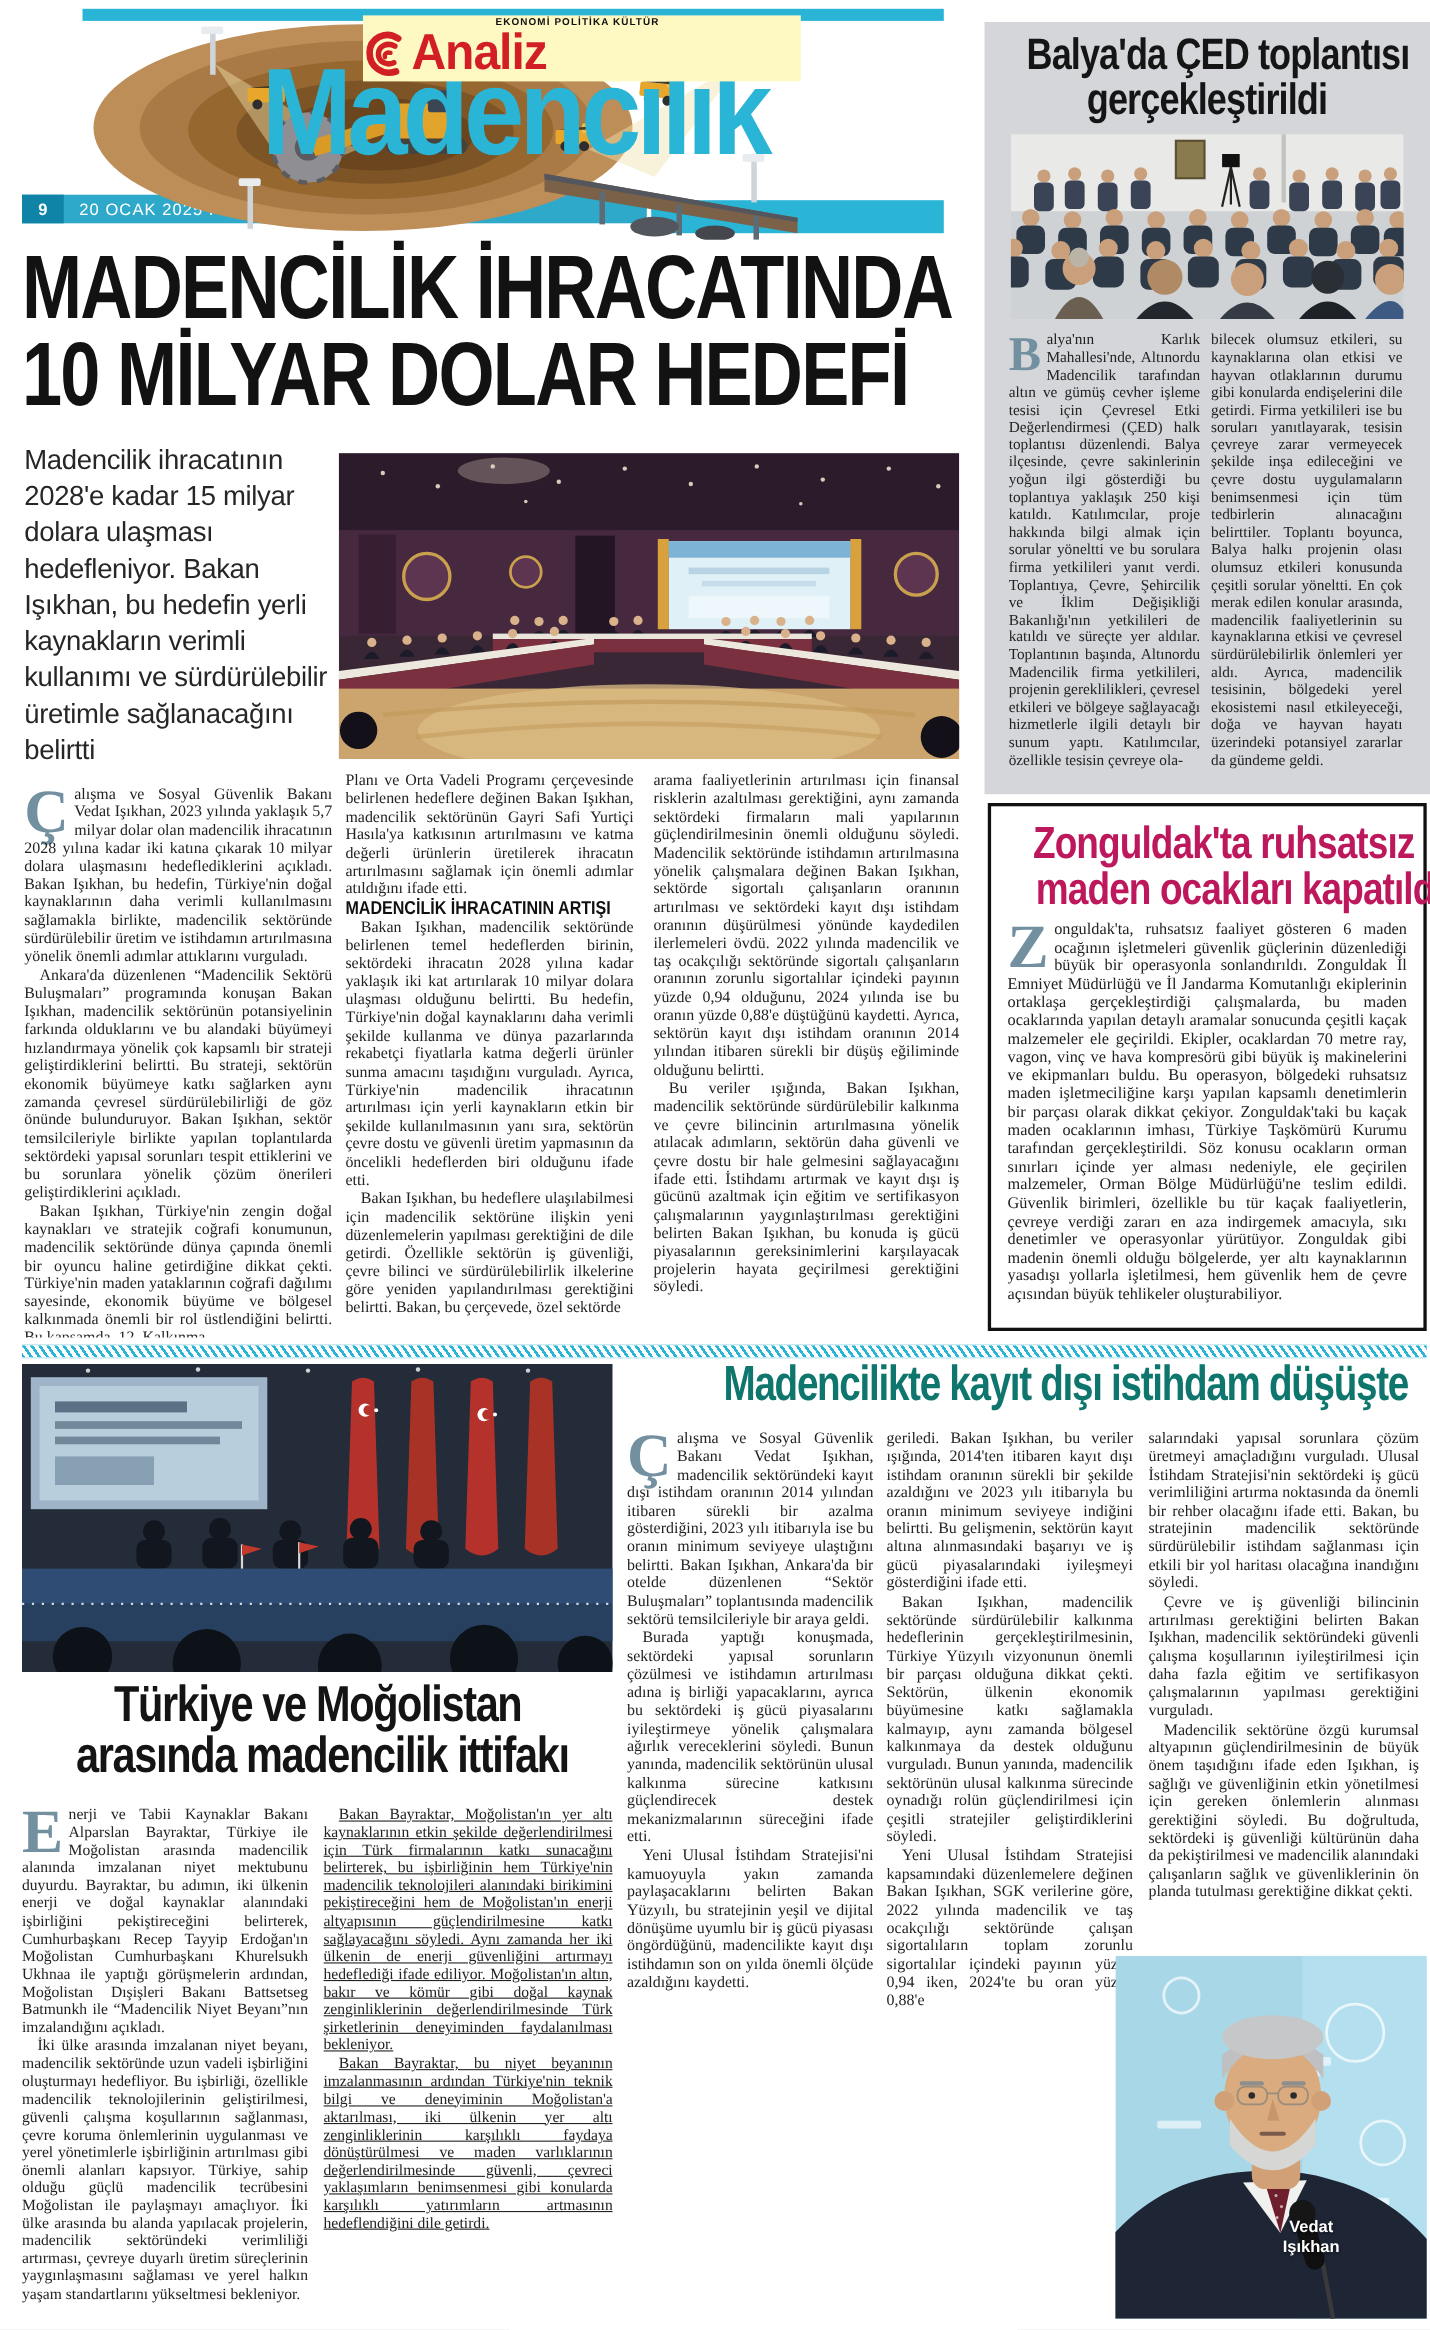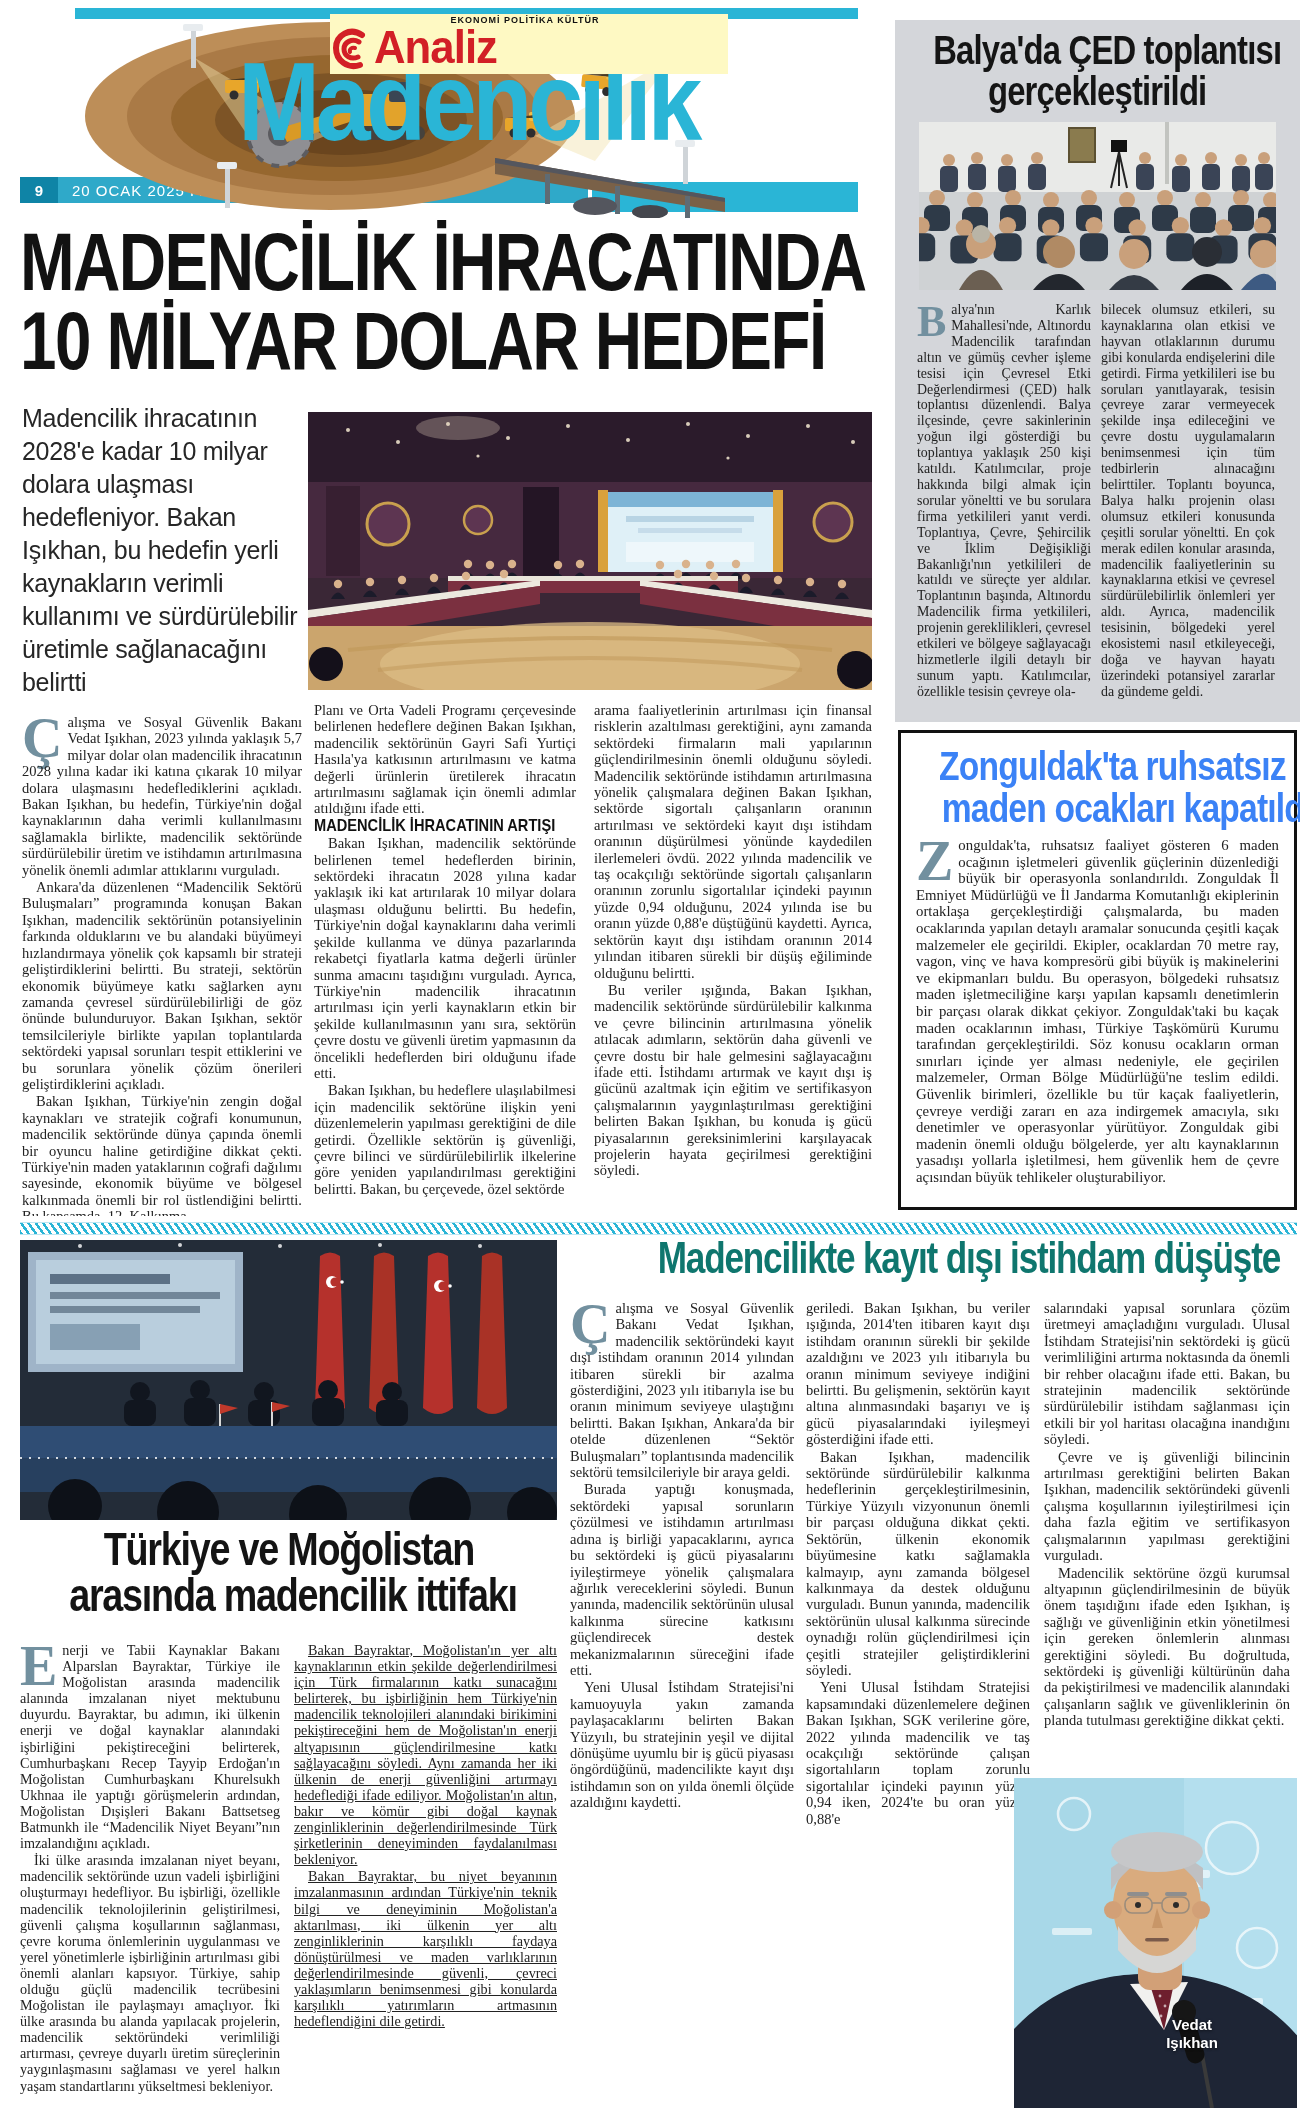--- a/index.html
+++ b/index.html
@@ -46,21 +46,21 @@
   
   .panel{left:895px;top:20px;width:405px;height:702px;background:#d4d6da;}
   .panelhead{margin-top:10px;text-align:center;font-family:"Liberation Sans",sans-serif;font-weight:700;
              font-size:40px;line-height:41px;color:#151515;letter-spacing:-1px;}
   .balyaphoto{left:24px;top:102px;width:357px;height:168px;}
   .pcol{position:absolute;overflow:hidden;text-align:justify;font-size:13.9px;line-height:15.9px;color:#222;}
   .pcol p{margin:0;}
   
   .zbox{left:898px;top:730px;width:399px;height:480px;background:#fff;border:3px solid #111;box-sizing:border-box;}
   .zhead{margin-top:12px;text-align:center;font-family:"Liberation Sans",sans-serif;font-weight:700;
-         font-size:41px;line-height:42px;color:#3b82f6;letter-spacing:-1px;}
+         font-size:41px;line-height:42px;color:#be185d;letter-spacing:-1px;}
   .zbody{margin:8px 15px 0 15px;height:352px;overflow:hidden;text-align:justify;
          font-size:14.8px;line-height:16.6px;color:#222;}
   
   .moghead{left:20px;top:1526px;width:537px;text-align:center;font-family:"Liberation Sans",sans-serif;
            font-weight:700;font-size:46px;line-height:46px;color:#141414;letter-spacing:-1.5px;}
   .kayithead{left:570px;top:1234px;width:727px;text-align:center;font-family:"Liberation Sans",sans-serif;
              font-weight:700;font-size:45px;line-height:48px;color:#0f766e;letter-spacing:-1.5px;}
   .kayithead .condc{transform:scaleX(.78);}
   .caption{position:absolute;color:#fff;font-family:"Liberation Sans",sans-serif;font-weight:700;
            font-size:15px;line-height:18px;text-align:center;text-shadow:0 1px 3px rgba(0,0,0,.6);}
@@ -157,21 +157,21 @@
   <div class="abs datestrip">
     <div class="numbox">9</div>
     <div class="datetext">20 OCAK 2025 PAZARTESİ</div>
   </div>
 
   <div class="abs mainhead">
     <span class="cond">MADENCİLİK İHRACATINDA</span>
     <span class="cond">10 MİLYAR DOLAR HEDEFİ</span>
   </div>
 
-  <div class="abs lede">Madencilik ihracatının 2028'e kadar 10 milyar dolara ulaşması hedefleniyor. Bakan Işıkhan, bu hedefin yerli kaynakların verimli kullanımı ve sürdürülebilir üretimle sağlanacağını belirtti</div>
+  <div class="abs lede">Madencilik ihracatının 2028'e kadar 15 milyar dolara ulaşması hedefleniyor. Bakan Işıkhan, bu hedefin yerli kaynakların verimli kullanımı ve sürdürülebilir üretimle sağlanacağını belirtti</div>
 
   <div class="abs" style="left:308px;top:412px;width:564px;height:278px;">
     <svg width="564" height="278" viewBox="0 0 564 278">
       <rect width="564" height="278" fill="#3a2736"></rect>
       <rect width="564" height="70" fill="#2b1b2b"></rect>
       <g fill="#f6ead2" opacity="0.85">
         <circle cx="40" cy="18" r="2"></circle>
           <circle cx="90" cy="30" r="2"></circle>
           <circle cx="140" cy="12" r="2"></circle>
           <circle cx="200" cy="26" r="2"></circle>

